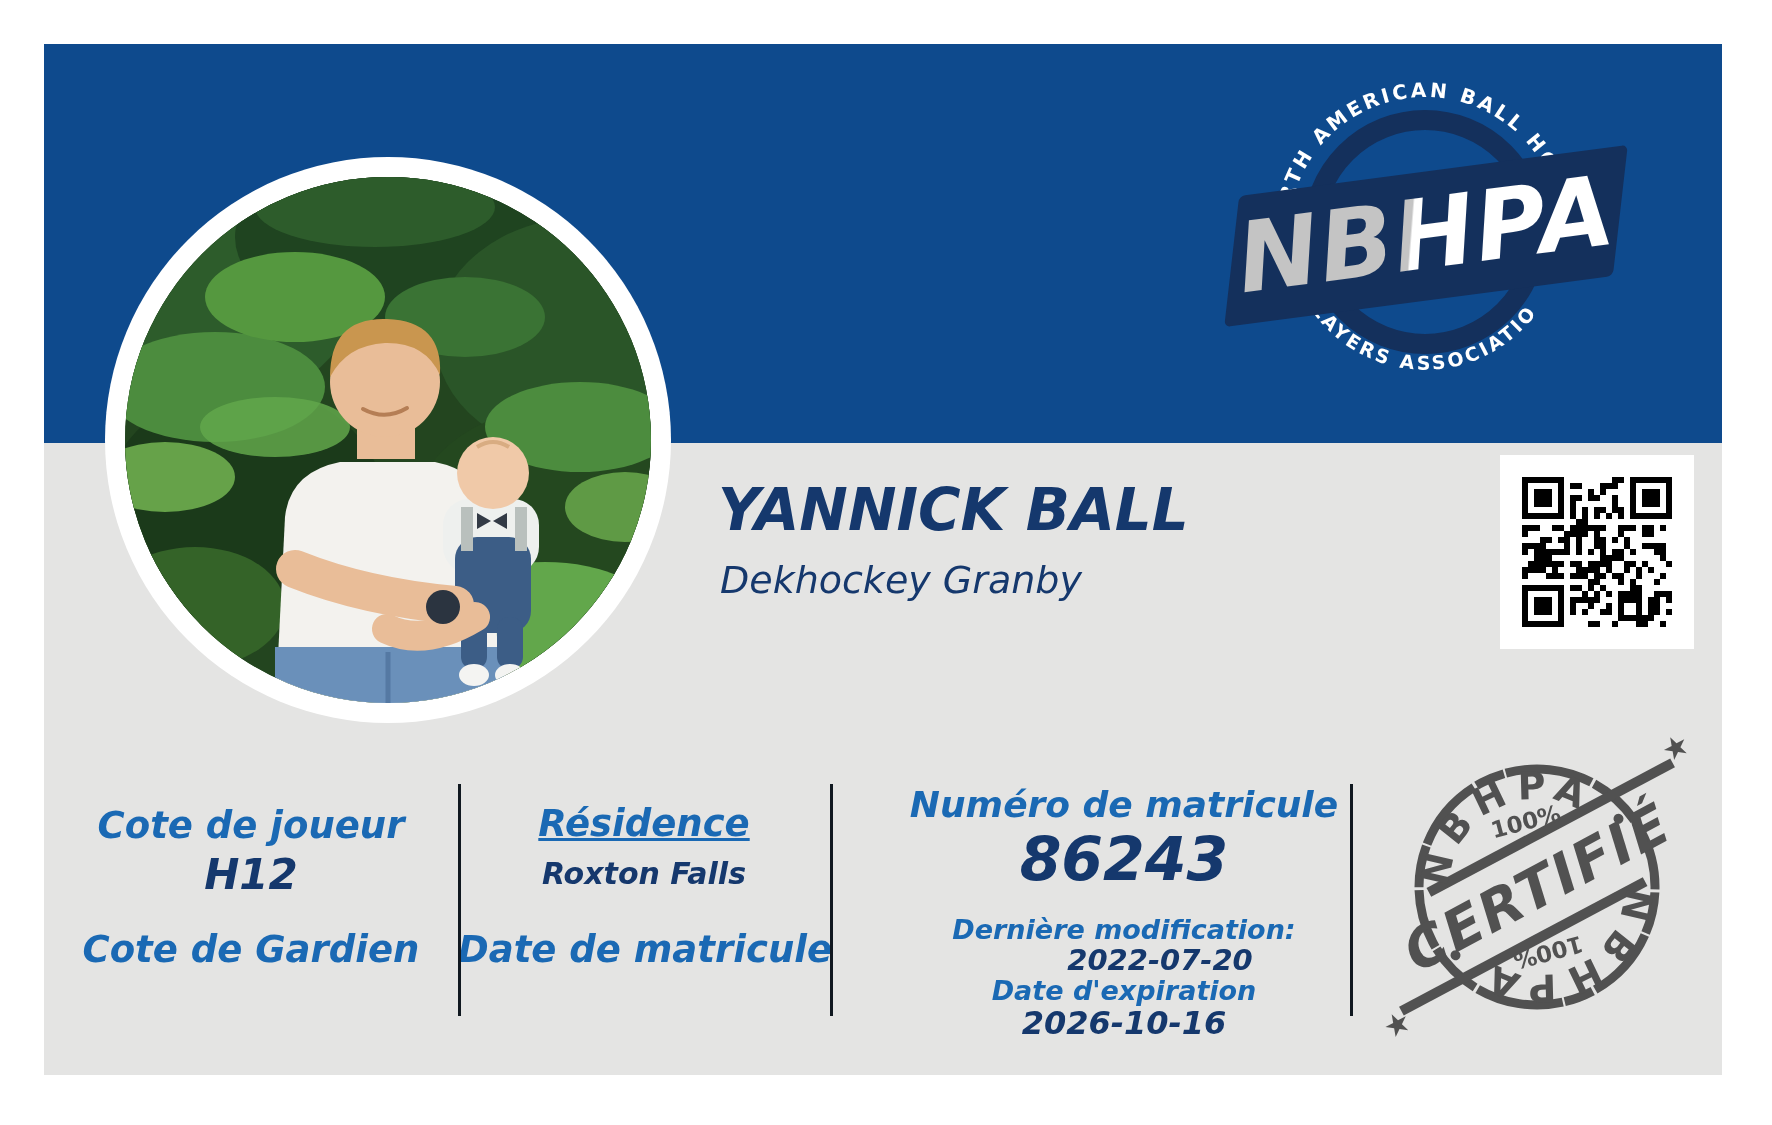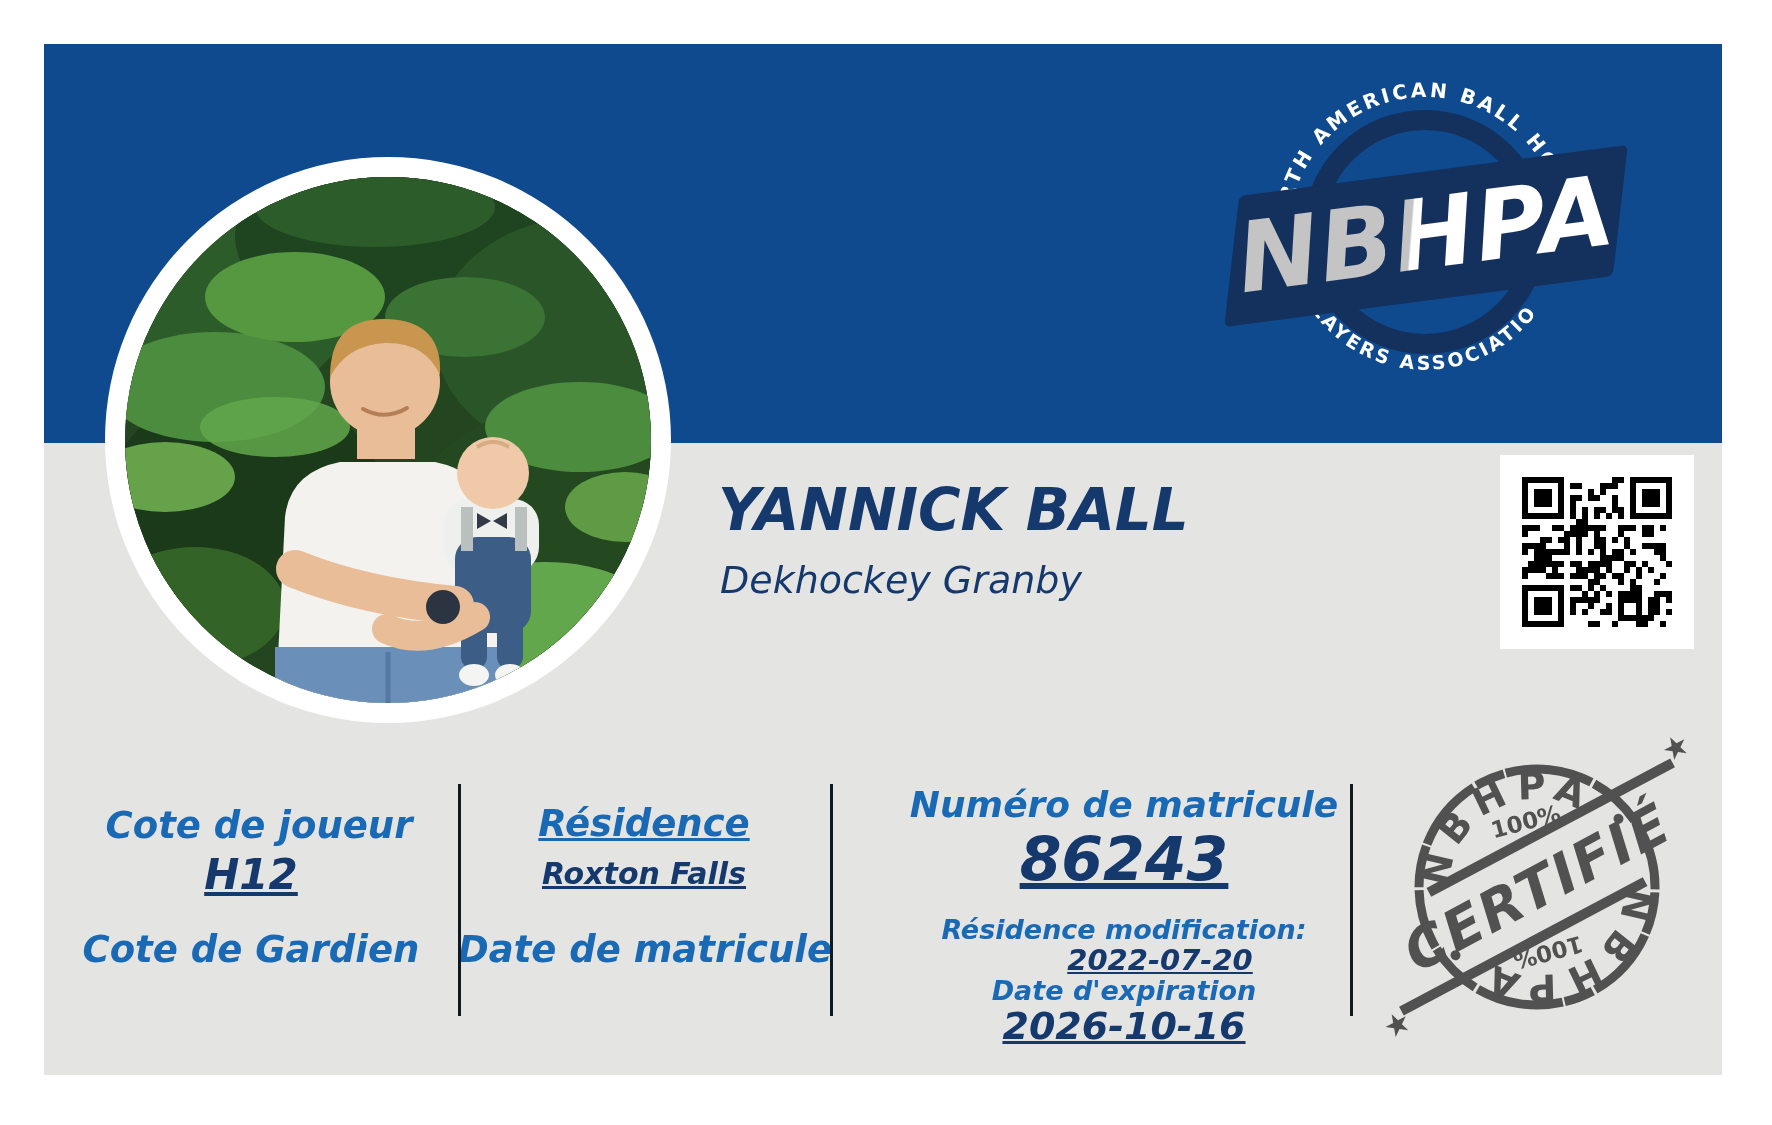--- a/index.html
+++ b/index.html
@@ -34,21 +34,21 @@
   .team{position:absolute;left:676px;top:514px;font-size:38px;font-weight:normal;
     font-style:italic;color:#15386d;white-space:nowrap;}
 
   
   .qr-box{position:absolute;left:1456px;top:411px;width:194px;height:194px;background:#ffffff;}
   .qr-box svg{position:absolute;left:22px;top:22px;}
 
   
   .f{position:absolute;text-align:center;font-style:italic;font-weight:bold;white-space:nowrap;}
   .lbl{color:#1a69b4;}
-  .val{color:#15386d;text-decoration:underline;}
+  .val{color:#15386d;}
   .c1{left:0;width:414px;}
   .c2{left:414px;width:372px;}
   .c3{left:786px;width:588px;}
   .divider{position:absolute;top:740px;width:3px;height:232px;background:#101820;}
 
   .stamp{position:absolute;left:1333px;top:683px;width:320px;height:320px;overflow:visible;}
   .stamp text{font-family:"DejaVu Sans","Liberation Sans",sans-serif;}
 </style>
 </head>
 <body>
@@ -345,34 +345,34 @@
           </g>
           <g transform="translate(0,18)">
             <rect width="7" height="7"></rect>
             <rect x="1" y="1" width="5" height="5" fill="#fff"></rect>
             <rect x="2" y="2" width="3" height="3" fill="#000"></rect>
           </g>
         </g>
       </svg>
   </div>
 
-  <div class="f lbl c1" style="top:760px;font-size:37px;padding-left:8px;">Cote de joueur</div>
+  <div class="f lbl c1" style="top:760px;font-size:37px;">Cote de joueur</div>
   <div class="f val c1" style="top:806px;font-size:42px;">H12</div>
   <div class="f lbl c1" style="top:884px;font-size:37px;">Cote de Gardien</div>
 
   <div class="f lbl c2" style="top:758px;font-size:37px;text-decoration:underline;">Résidence</div>
   <div class="f val c2" style="top:812px;font-size:30px;">Roxton Falls</div>
   <div class="f lbl c2" style="top:884px;font-size:37px;">Date de matricule</div>
 
   <div class="f lbl c3" style="top:740px;font-size:36px;">Numéro de matricule</div>
   <div class="f val c3" style="top:780px;font-size:60px;">86243</div>
-  <div class="f lbl c3" style="top:870px;font-size:27px;">Résidence modification:</div>
+  <div class="f lbl c3" style="top:870px;font-size:27px;">Dernière modification:</div>
   <div class="f val c3" style="top:899px;font-size:29px;margin-left:36px;">2022-07-20</div>
   <div class="f lbl c3" style="top:931px;font-size:27px;">Date d'expiration</div>
-  <div class="f val c3" style="top:960px;font-size:38px;">2026-10-16</div>
+  <div class="f val c3" style="top:960px;font-size:32px;">2026-10-16</div>
 
   <div class="divider" style="left:414px;"></div>
   <div class="divider" style="left:786px;"></div>
   <div class="divider" style="left:1306px;"></div>
 
   <svg class="stamp" viewBox="0 0 320 320">
     <defs>
       <path id="stArcT" d="M -88 0 A 88 88 0 0 1 88 0"></path>
     </defs>
     <g transform="rotate(-28 160 160) translate(160 160)" fill="#383838" opacity="0.85">

